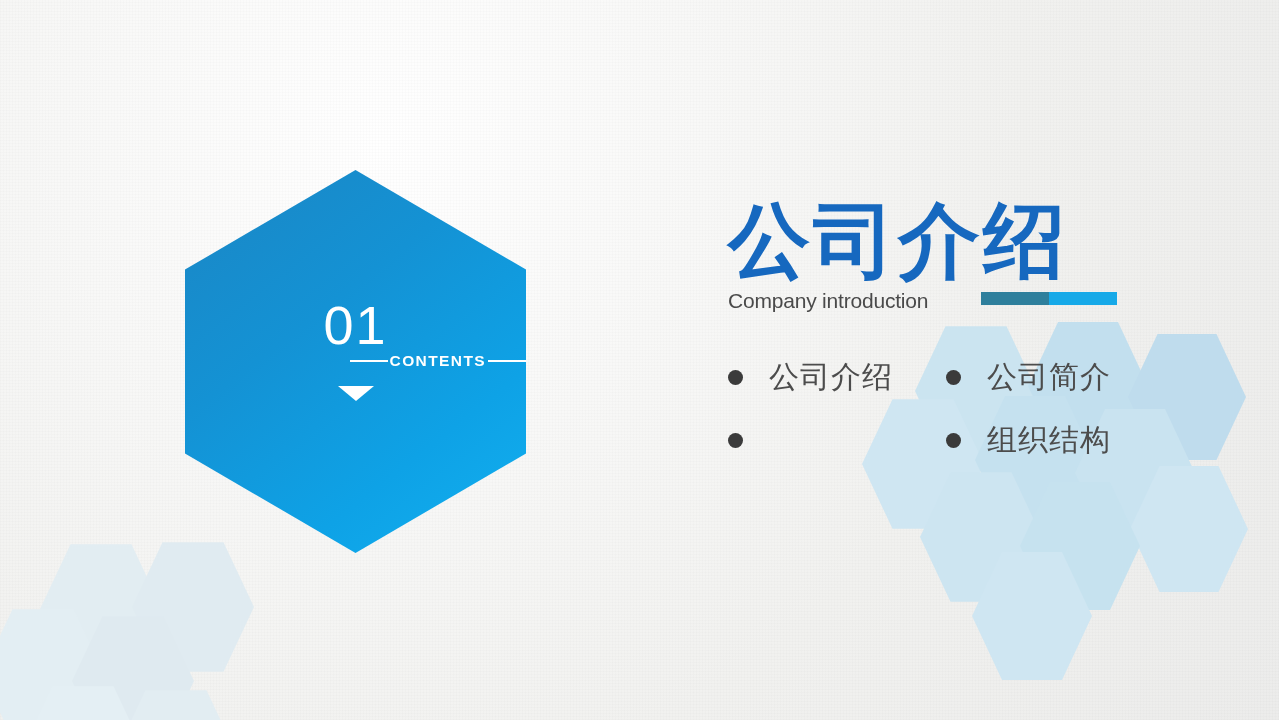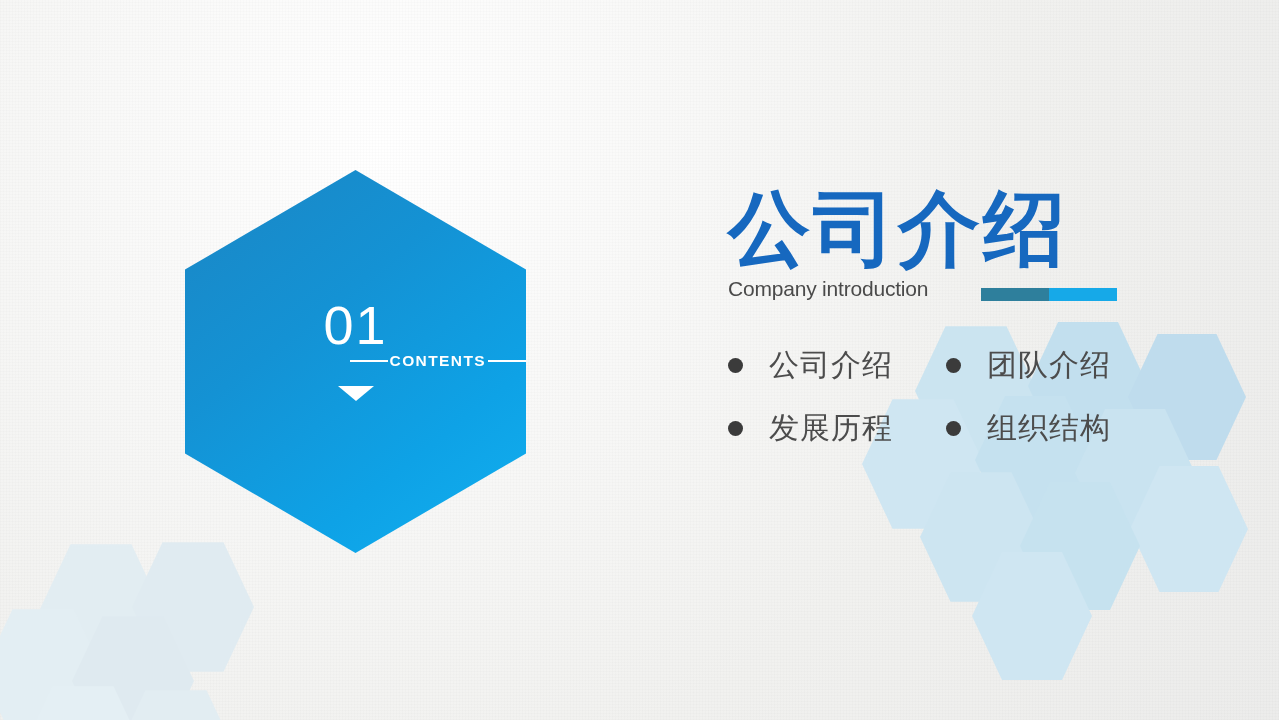--- a/index.html
+++ b/index.html
@@ -94,34 +94,34 @@
     height: 0;
     border-left: 18px solid transparent;
     border-right: 18px solid transparent;
     border-top: 15px solid #ffffff;
   }
 
   
   #right-panel {
     position: absolute;
     left: 728px;
-    top: 186px;
+    top: 198px;
     width: 520px;
   }
   #main-title {
     font-size: 82px;
     font-weight: bold;
     color: #1668bf;
     letter-spacing: 3px;
     line-height: 1.04;
     white-space: nowrap;
   }
   #subtitle-row {
     display: flex;
-    align-items: flex-end;
+    align-items: flex-start;
     margin-top: 6px;
     gap: 37px;
   }
   #subtitle {
     font-size: 21px;
     color: #4a4a4a;
     letter-spacing: -0.2px;
     white-space: nowrap;
   }
   #accent-bar {
@@ -214,25 +214,24 @@
       </div>
     </div>
 
     <div id="bullet-grid">
       <div class="bullet-item">
         <span class="bullet-dot"></span>
         <span class="bullet-label">公司介绍</span>
       </div>
       <div class="bullet-item">
         <span class="bullet-dot"></span>
-        <span class="bullet-label">团队介绍</span>
-      </div>
-      <div class="bullet-item">
-        <span class="bullet-dot"></span>
-        <span class="bullet-label">发展历程</span>
+        <span class="bullet-label">公司简介</span>
+      </div>
+      <div class="bullet-item">
+        <span class="bullet-dot"></span>
       </div>
       <div class="bullet-item">
         <span class="bullet-dot"></span>
         <span class="bullet-label">组织结构</span>
       </div>
     </div>
 
   </div>
 </div>
 

